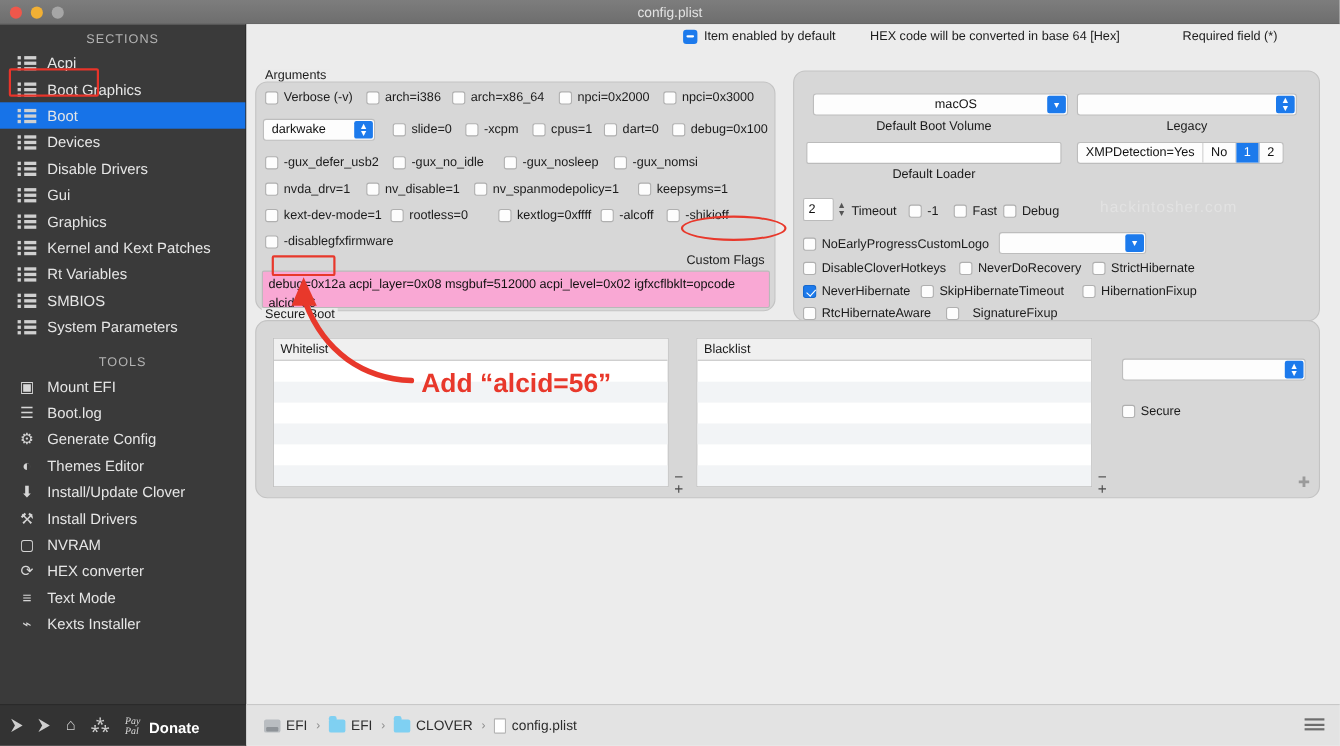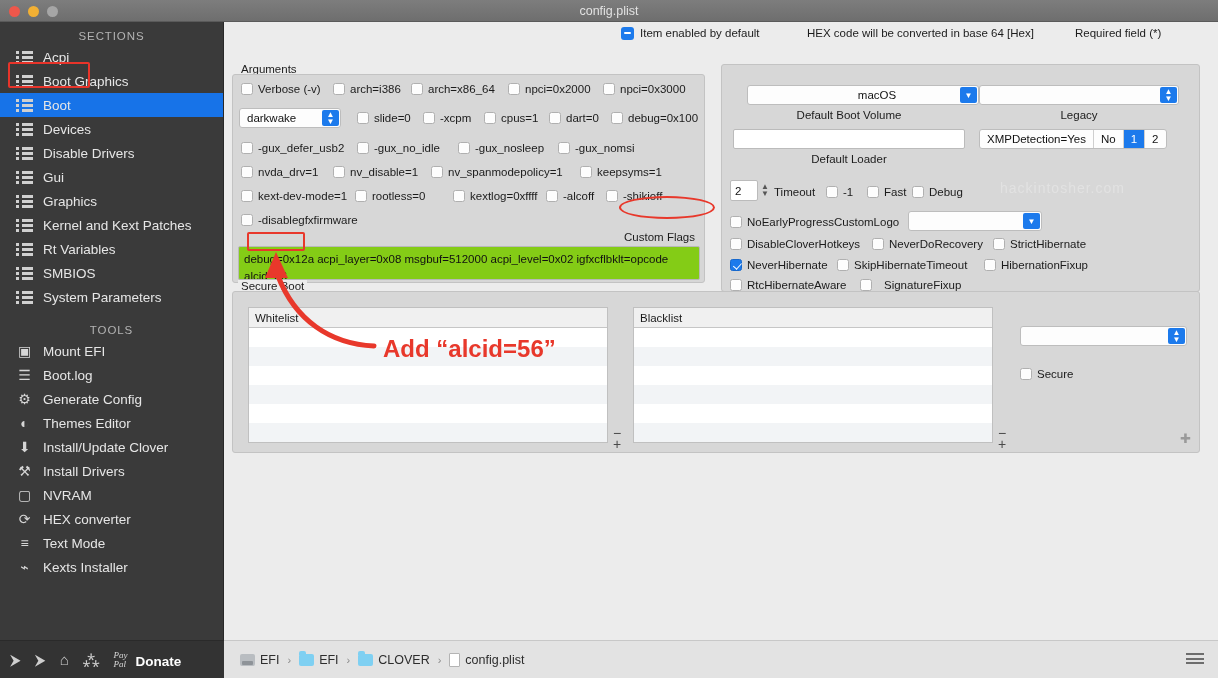--- a/index.html
+++ b/index.html
@@ -105,28 +105,28 @@
     position: absolute; left: 397px; display: flex; align-items: center; gap: 6px;
   }
   .blue-minus {
     width: 13px; height: 13px; border-radius: 3px; background: #1c7aec;
     position: relative; display: inline-block;
   }
   .blue-minus::after {
     content: ""; position: absolute; left: 3px; top: 5.5px;
     width: 7px; height: 2px; background: #fff; border-radius: 1px;
   }
-  .topbar .hexnote { position: absolute; left: 583px; }
+  .topbar .hexnote { position: absolute; left: 567px; }
   .topbar .reqnote { position: absolute; left: 851px; }
 
   .panel {
     position: absolute;
     background: #d7d7d7;
     border: 1px solid #c3c3c3;
-    border-radius: 3px;
+    border-radius: 11px;
   }
   .group-label {
     position: absolute; font-size: 11.5px; color: #1c1c1c;
     background: #ececec; padding: 0 3px;
   }
 
   
   .cb { display: inline-flex; align-items: center; gap: 5px; font-size: 11.5px; color: #1b1b1b; white-space: nowrap; }
   .cb .box {
     width: 12px; height: 12px; background: #fdfdfd;
@@ -180,21 +180,21 @@
 
   
   .stepper {
     width: 12px; height: 20px; display: flex; flex-direction: column;
     align-items: center; justify-content: center;
     font-size: 8px; line-height: 7px; color: #555;
   }
 
   
   .textarea {
-    background: #84cc16; border: 1px solid #b9b9b9; border-radius: 2px;
+    background: #f9a8d4; border: 1px solid #b9b9b9; border-radius: 2px;
     font-size: 11.5px; color: #111; padding: 4px 5px; line-height: 17px;
     overflow: hidden;
   }
 
   
   .tbl {
     background: #fff; border: 1px solid #c0c0c0; position: absolute;
     overflow: hidden;
   }
   .tbl .hdr {
@@ -510,21 +510,21 @@
 
       <div style="position:absolute;right:9px;top:156px;font-size:11.5px;color:#1b1b1b;">Custom Flags</div>
       <div class="textarea" style="position:absolute;left:5px;top:171px;width:462px;height:34px;">
         <div>debug=0x12a acpi_layer=0x08 msgbuf=512000 acpi_level=0x02 igfxcflbklt=opcode</div>
         <div>alcid=56</div>
       </div>
     </div>
 
     <div class="panel" style="left:497px; top:42px; width:479px; height:228px;">
 
-      <div class="popup" style="position:absolute;left:25px;top:20px;width:232px;padding-left:28px;">
+      <div class="popup" style="position:absolute;left:17px;top:20px;width:232px;padding-left:28px;">
         <span class="val">macOS</span>
         <span class="arrow">
             <span>▼</span>
           </span>
       </div>
       <div class="caption" style="left:11px;top:44px;width:232px;">Default Boot Volume</div>
 
       <div class="popup updown" style="position:absolute;left:257px;top:20px;width:200px;">
         <span class="val"></span>
         <span class="arrow">

